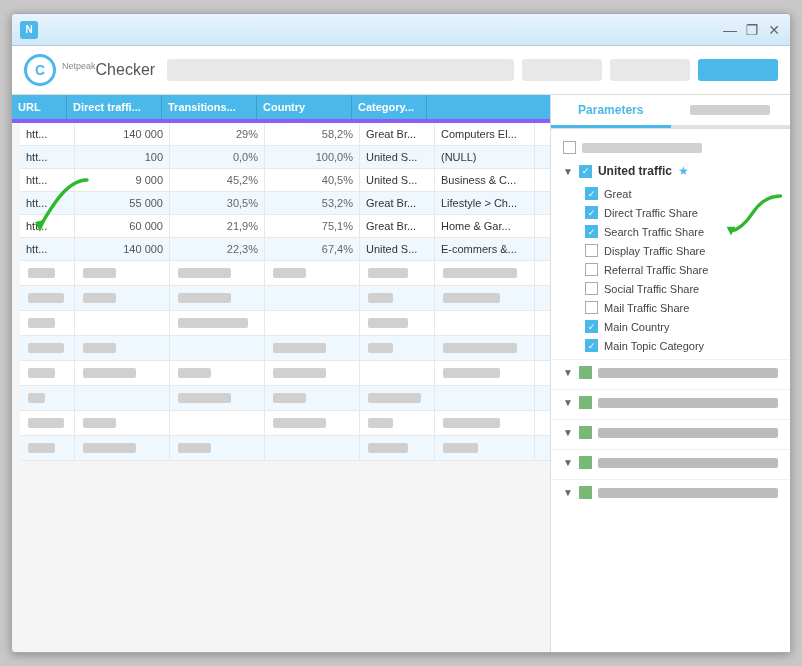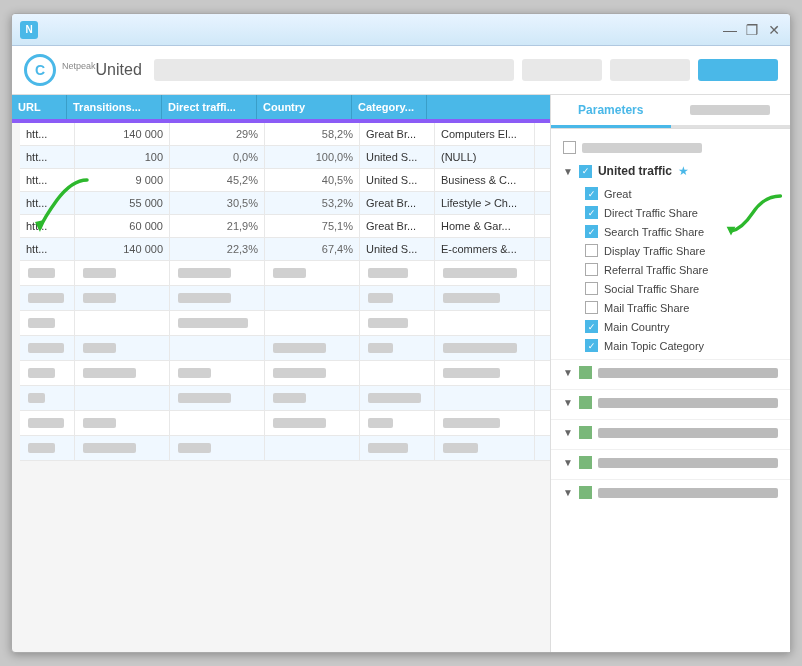--- a/index.html
+++ b/index.html
@@ -325,39 +325,39 @@
       <button class="title-bar-btn">❐</button>
       <button class="title-bar-btn">✕</button>
     </div>
   </div>
 
   <div class="header-area">
     <div class="logo-area">
       <div class="logo-circle">C</div>
       <div class="logo-text">
         <span class="logo-netpeak">Netpeak</span>
-        <span class="logo-checker">United</span>
+        <span class="logo-checker">Checker</span>
       </div>
     </div>
     <div class="header-inputs">
       <div class="header-input-placeholder"></div>
       <div class="header-input-placeholder" style="width:80px;flex:none;"></div>
       <div class="header-input-placeholder" style="width:80px;flex:none;"></div>
       <div class="header-btn-placeholder"></div>
     </div>
   </div>
 
   <div class="main-content">
 
     <div class="table-area">
 
       <div class="table-header">
         <div class="th">URL</div>
+        <div class="th">Direct traffi...</div>
         <div class="th">Transitions...</div>
-        <div class="th">Direct traffi...</div>
         <div class="th">Country</div>
         <div class="th">Category...</div>
       </div>
 
       <div class="table-body">
 
         <div class="tr data-row">
           <div class="td">htt...</div>
           <div class="td num">140 000</div>
           <div class="td pct">29%</div>

